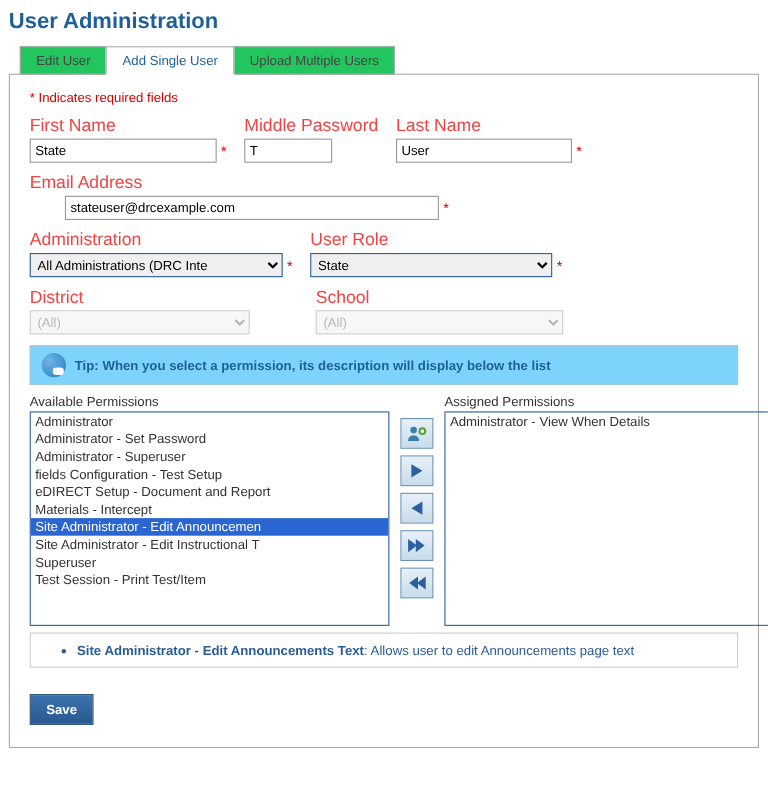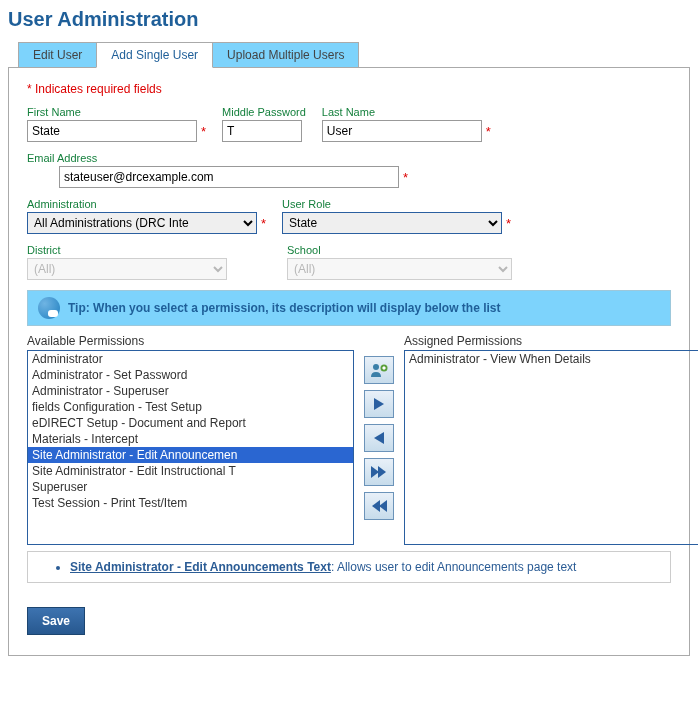--- a/index.html
+++ b/index.html
@@ -18,21 +18,21 @@
     margin: 0 0 10px 0;
   }
   .tabs {
     display: flex;
     gap: 0;
     margin-left: 10px;
   }
   .tab {
     border: 1px solid #aaa;
     padding: 5px 14px;
-    background: #7dd3fc;
+    background: #22c55e;
     font-size: 12px;
     color: #444;
     margin-right: -1px;
     cursor: pointer;
     position: relative;
     top: 1px;
   }
   .tab.active {
     background: #fff;
     border-bottom: 1px solid #fff;
@@ -49,23 +49,23 @@
     margin-bottom: 10px;
   }
   .row {
     display: flex;
     gap: 16px;
     margin-bottom: 10px;
     flex-wrap: wrap;
   }
   .field { display: flex; flex-direction: column; }
   .field label {
-    font-size: 11px;
+    font-size: 16px;
     margin-bottom: 2px;
-    color: #15803d;
+    color: #ef4444;
   }
   .inline { display: flex; align-items: center; gap: 4px; }
   input[type=text] {
     border: 1px solid #999;
     padding: 3px 4px;
     font-size: 12px;
     height: 22px;
   }
   select {
     border: 1px solid #2a5fa0;
@@ -147,21 +147,21 @@
   }
   .move-btn svg { display: block; }
   .desc-box {
     border: 1px solid #ccc;
     margin-top: 6px;
     padding: 8px 14px 8px 26px;
     font-size: 12px;
     color: #2b5c95;
   }
   .desc-box ul { margin: 0; padding-left: 16px; }
-  .desc-strong { font-weight: bold; text-decoration: underline; }
+  .desc-strong { font-weight: bold; }
   .save-btn {
     margin-top: 24px;
     background: linear-gradient(#3d73b0, #27588f);
     color: #fff;
     font-weight: bold;
     border: 1px solid #1c4570;
     padding: 6px 14px;
     cursor: pointer;
     font-size: 12px;
   }

